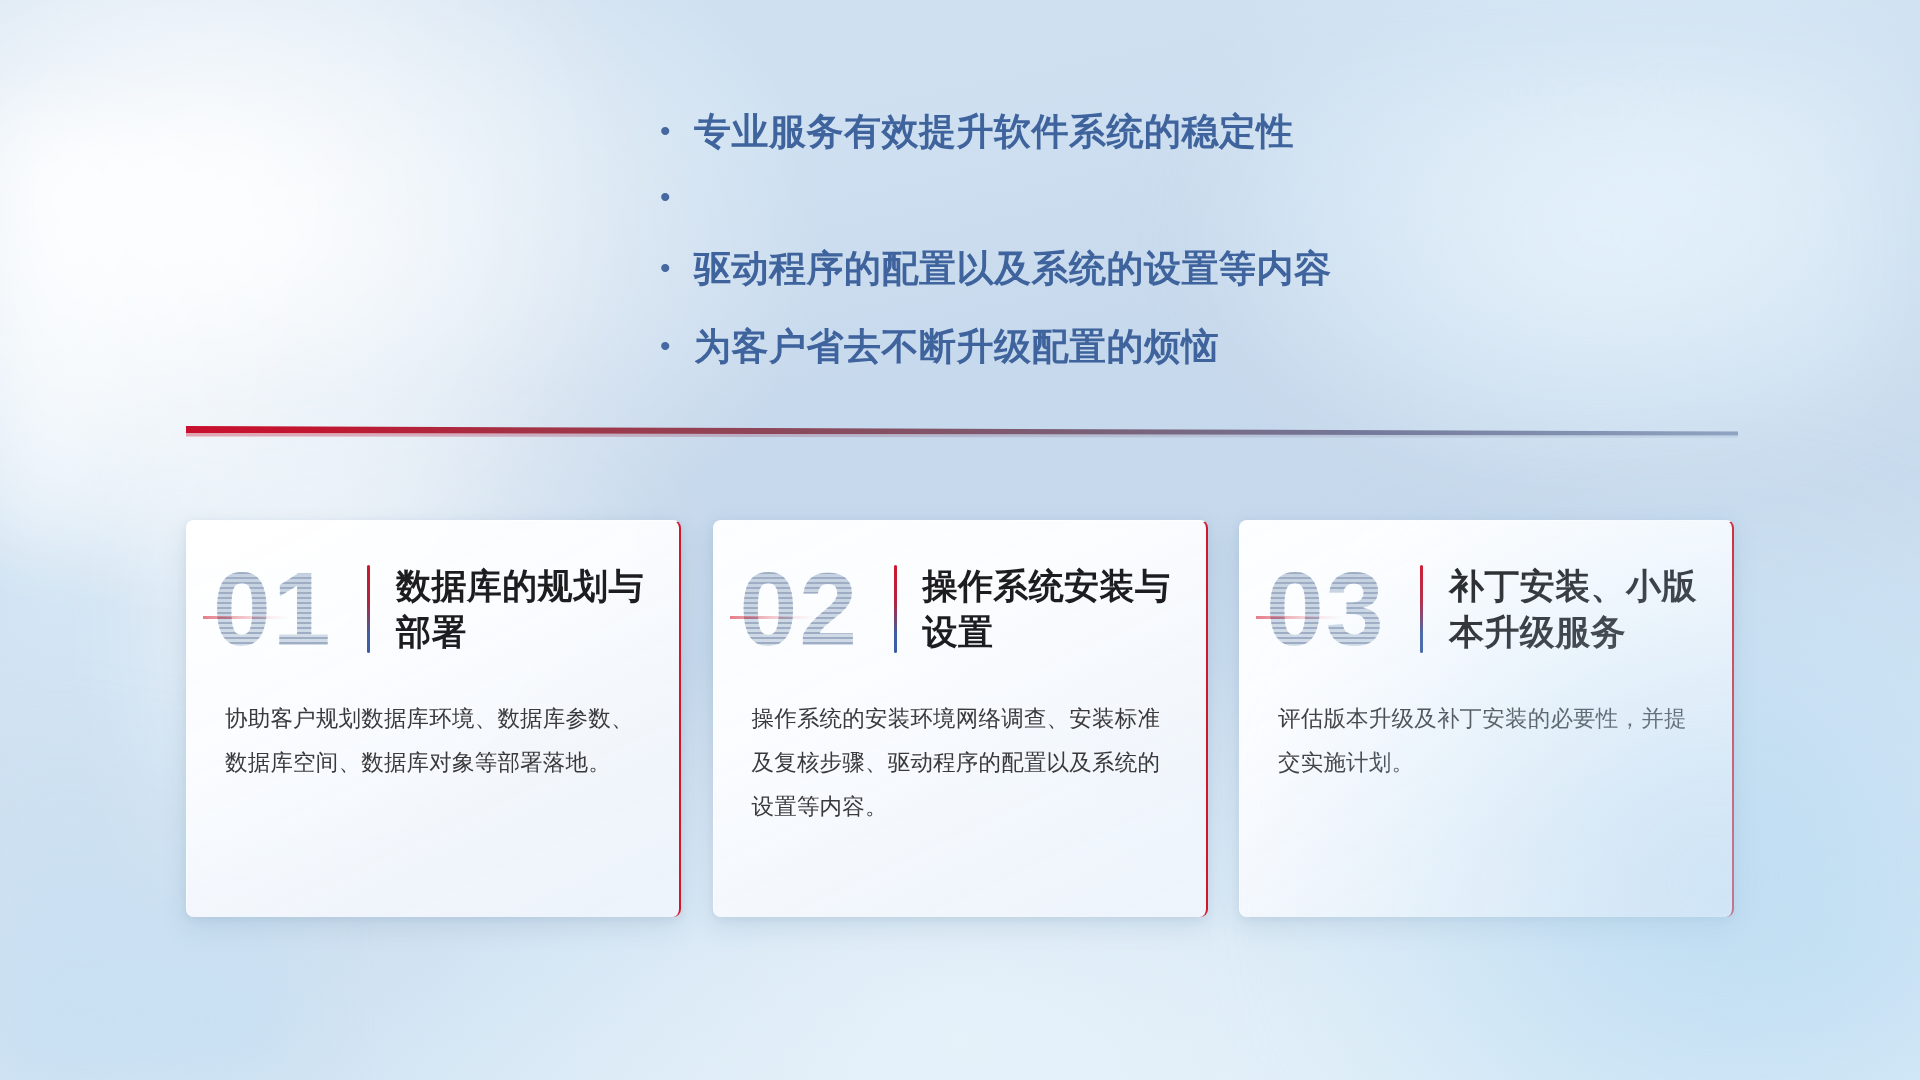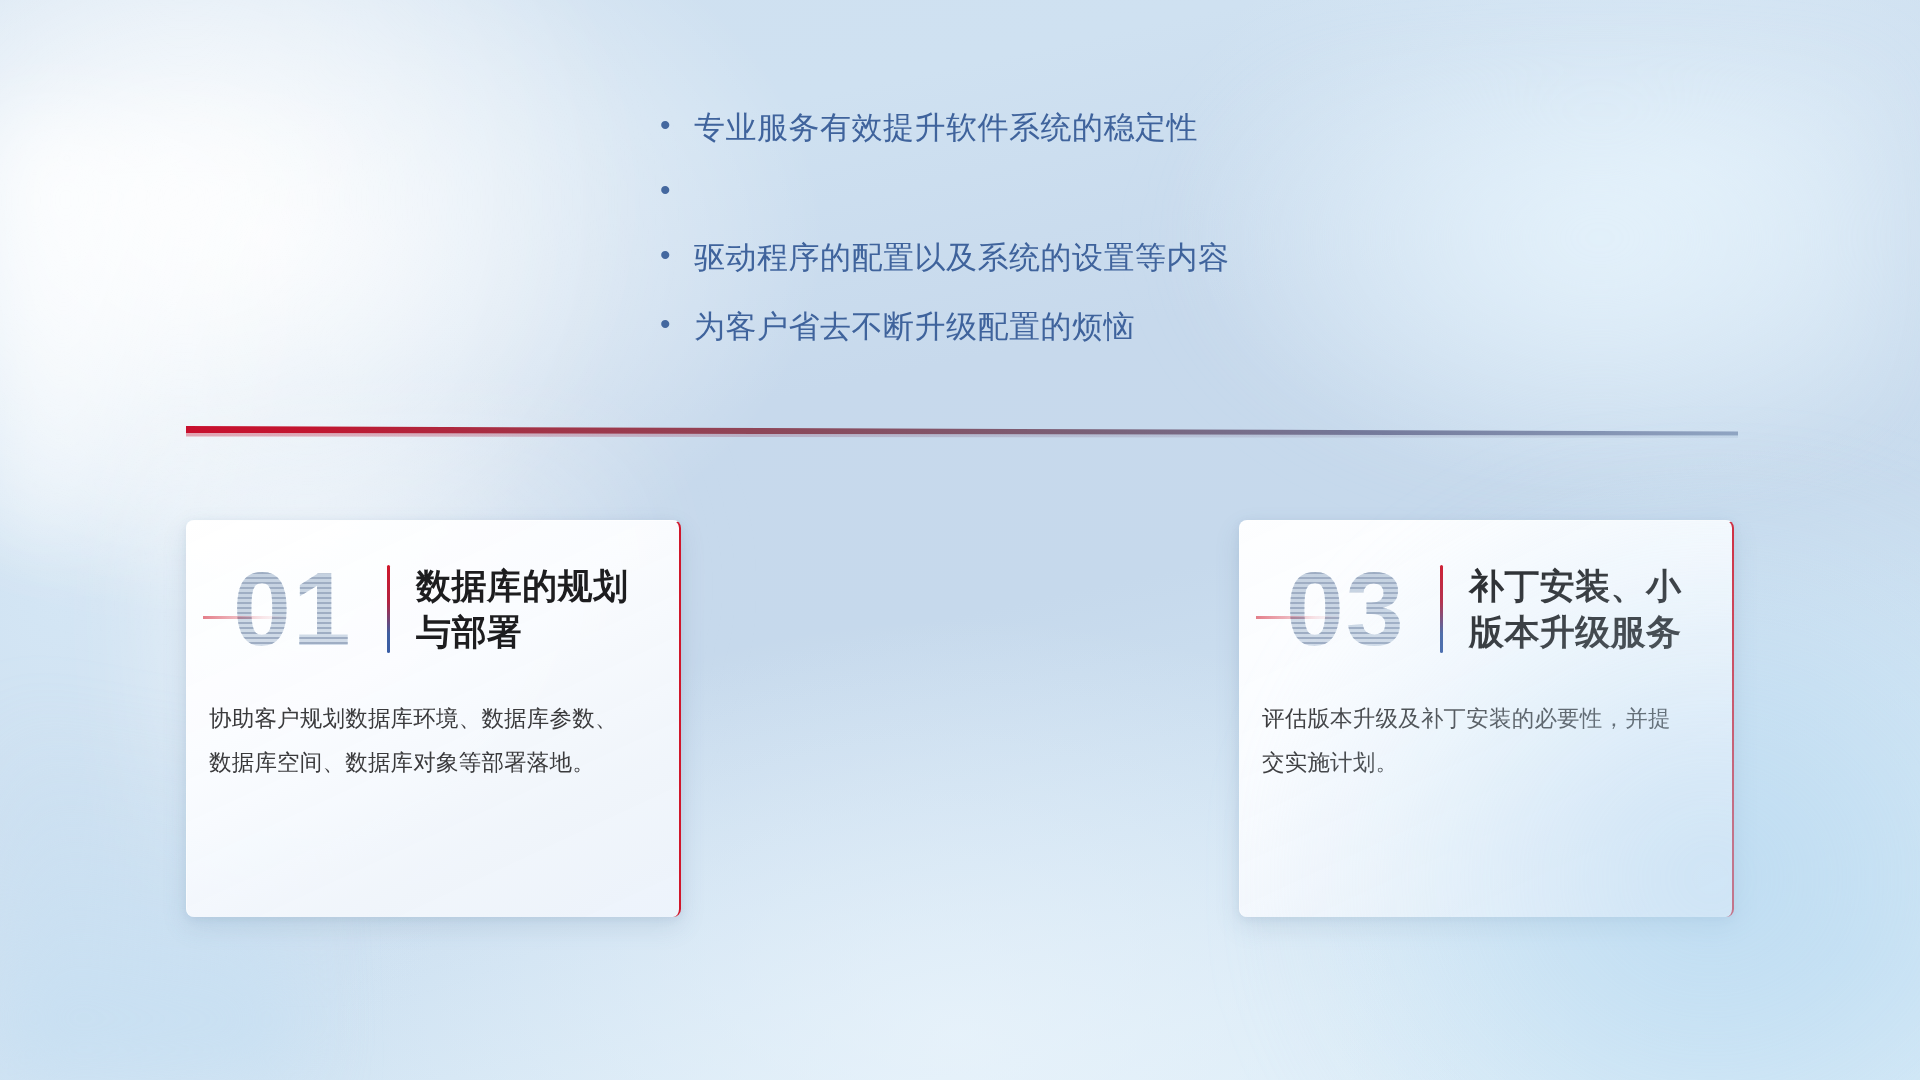--- a/index.html
+++ b/index.html
@@ -88,26 +88,26 @@
   .bullet-dot {
     flex: 0 0 auto;
     width: 34px;
     color: #44689f;
     font-size: 30px;
     line-height: 1;
     text-align: left;
     transform: translateY(-3px);
   }
   .bullet-text {
-    font-size: 31px;
+    font-size: 37px;
     line-height: 1.28;
     color: #3f639c;
     letter-spacing: 0.5px;
     white-space: nowrap;
-    font-weight: 400;
+    font-weight: 700;
   }
 
   
   #divider {
     position: absolute;
     left: 186px;
     top: 424px;
     width: 1552px;
     height: 20px;
     pointer-events: none;
@@ -142,21 +142,21 @@
     position: absolute;
     right: -2.5px; top: 0;
     width: 2.5px; height: 100%;
     background: linear-gradient(180deg, #d0172b 0%, #d0172b 78%, rgba(208,23,43,0.55) 100%);
   }
   .card-head {
     position: relative;
     display: flex;
     align-items: center;
     height: 176px;
-    padding: 0 26px 0 46px;
+    padding: 0 26px 0 26px;
     box-sizing: border-box;
   }
   
   .card-num {
     position: relative;
     flex: 0 0 auto;
     width: 150px;
     font-size: 104px;
     font-weight: 700;
     line-height: 1;
@@ -196,21 +196,21 @@
   }
   .card-title {
     flex: 1 1 auto;
     font-size: 35px;
     line-height: 1.32;
     color: #1d1d1f;
     font-weight: 700;
     letter-spacing: 0.4px;
   }
   .card-body {
-    padding: 0 40px 0 22px;
+    padding: 0 40px 0 38px;
     font-size: 22.5px;
     line-height: 1.95;
     color: #3a3a3c;
     letter-spacing: 0.2px;
     font-weight: 400;
   }
 </style>
 </head>
 <body>
 
@@ -270,20 +270,29 @@
     <div class="card">
       <div class="card-head">
         <div class="card-num">01</div>
         <div class="num-accent"></div>
         <div class="card-rule"></div>
         <div class="card-title">数据库的规划与部署</div>
       </div>
       <div class="card-body">协助客户规划数据库环境、数据库参数、数据库空间、数据库对象等部署落地。</div>
     </div>
 
+    <div class="card">
+      <div class="card-head">
+        <div class="card-num">02</div>
+        <div class="num-accent"></div>
+        <div class="card-rule"></div>
+        <div class="card-title">操作系统安装与设置</div>
+      </div>
+      <div class="card-body">操作系统的安装环境网络调查、安装标准及复核步骤、驱动程序的配置以及系统的设置等内容。</div>
+    </div>
 
     <div class="card">
       <div class="card-head">
         <div class="card-num">03</div>
         <div class="num-accent"></div>
         <div class="card-rule"></div>
         <div class="card-title">补丁安装、小版本升级服务</div>
       </div>
       <div class="card-body">评估版本升级及补丁安装的必要性，并提交实施计划。</div>
     </div>

